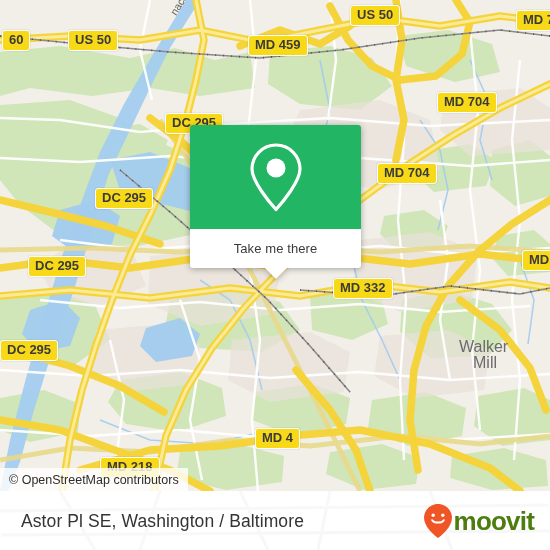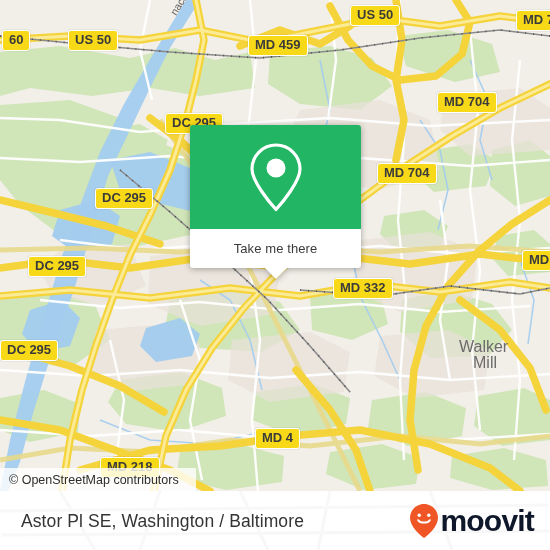--- a/index.html
+++ b/index.html
@@ -71,21 +71,21 @@
   }
 
   
   #attribution {
     position: absolute;
     left: 0;
     top: 468px;
     height: 23px;
     display: flex;
     align-items: center;
-    padding: 0 17px 0 9px;
+    padding: 0 9px 0 9px;
     background: rgba(255,255,255,0.80);
     font-size: 12.5px;
     color: #2d2d2d;
     z-index: 45;
     white-space: nowrap;
   }
 
   
   #bottombar {
     position: absolute;
@@ -114,23 +114,23 @@
   #moovit-logo {
     position: absolute;
     right: 16px;
     top: 50%;
     transform: translateY(-50%);
     display: flex;
     align-items: center;
     gap: 2px;
   }
   #moovit-wordmark {
-    font-size: 30px;
+    font-size: 26px;
     font-weight: bold;
-    color: #0f172a;
+    color: #4d7c0f;
     letter-spacing: -0.8px;
     line-height: 1;
   }
 </style>
 </head>
 <body>
 
 <div id="app">
 
   <div id="map">

